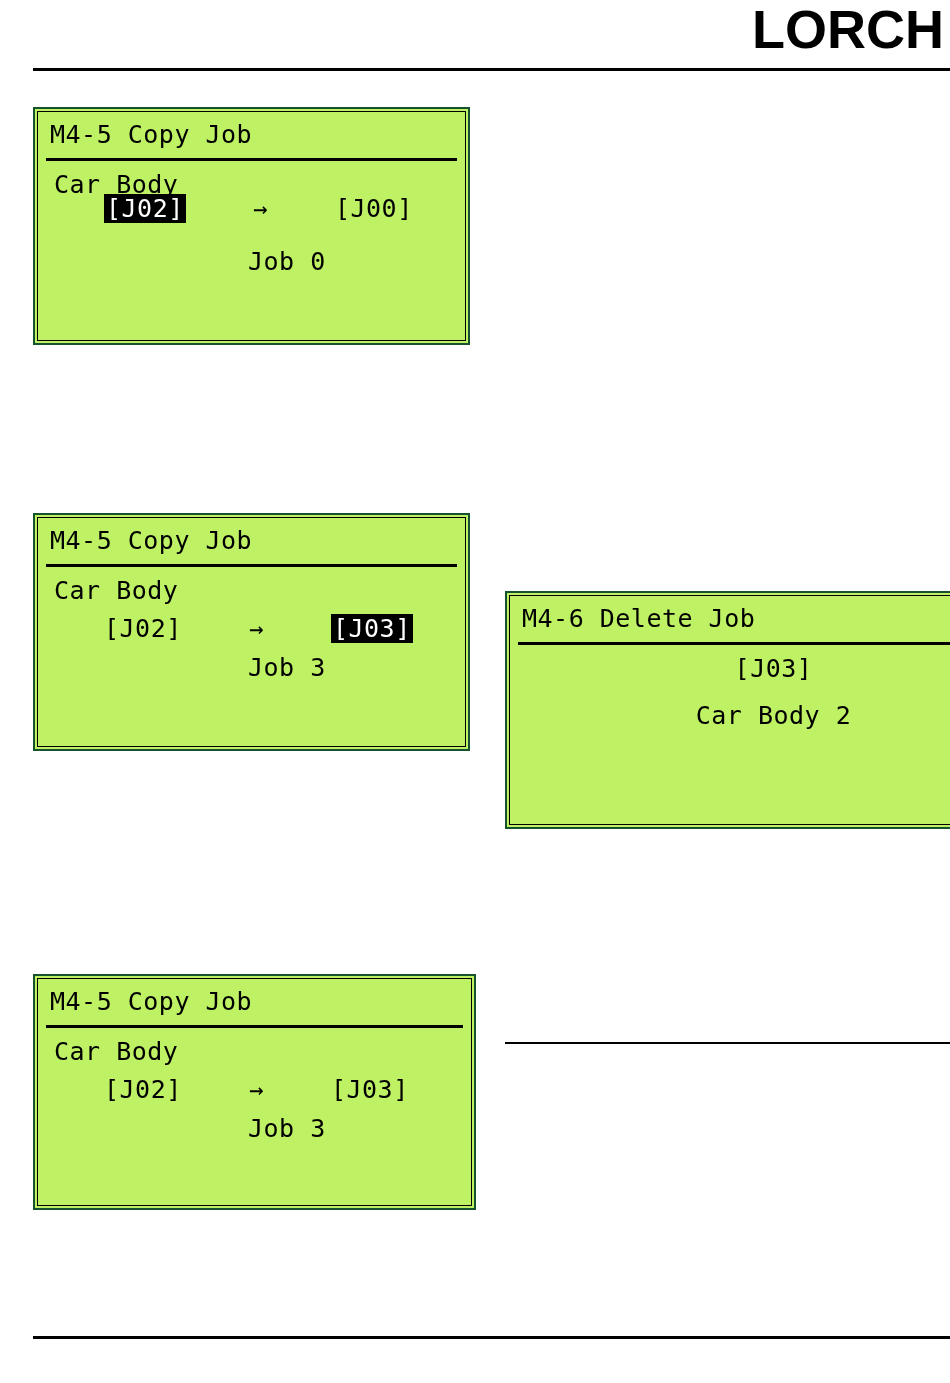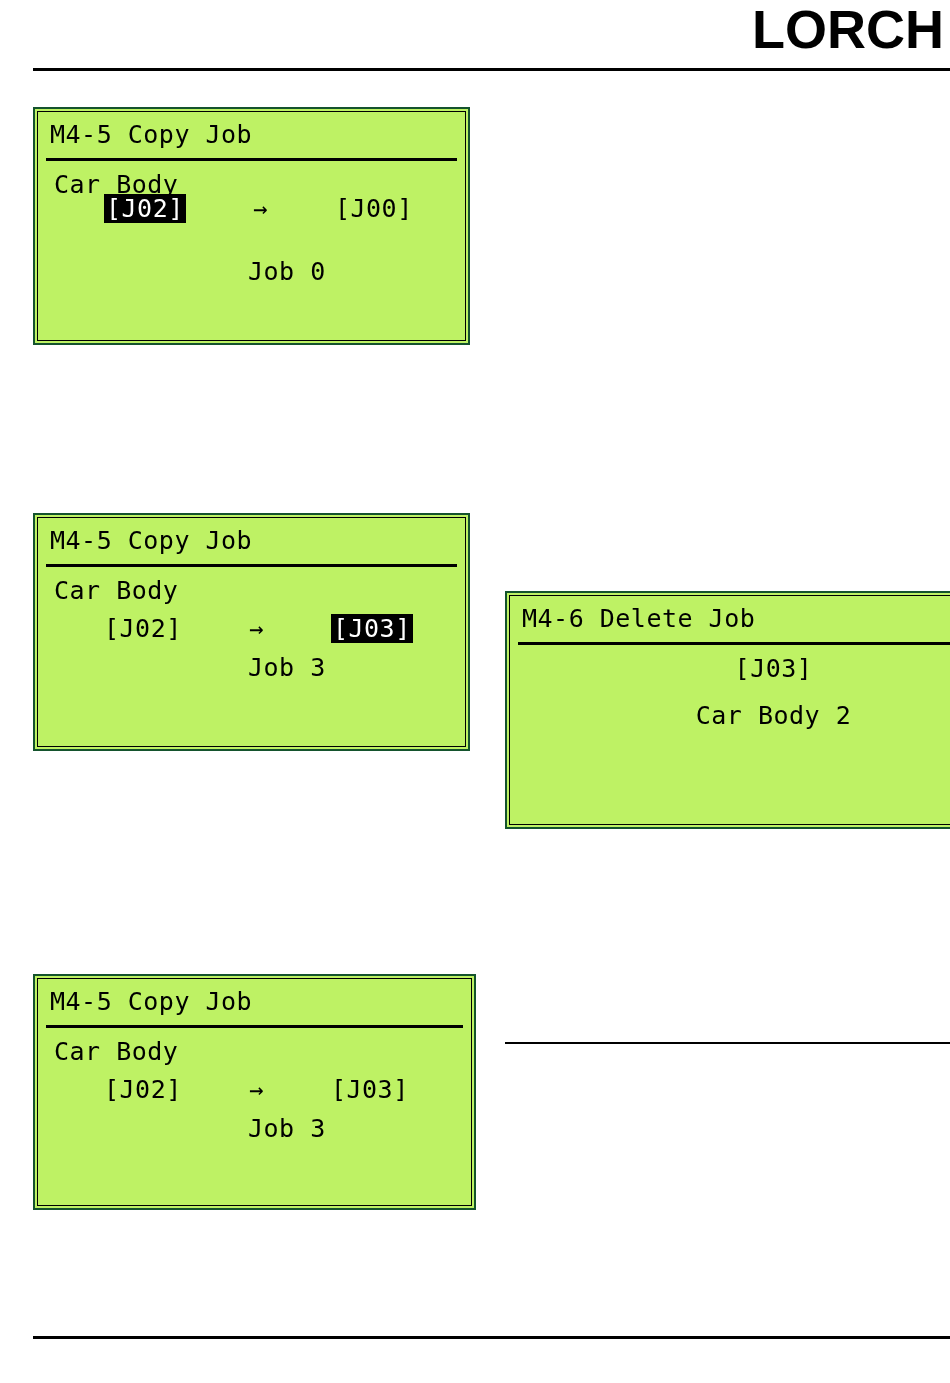--- a/index.html
+++ b/index.html
@@ -100,21 +100,21 @@
     color: #fff;
     padding: 0 2px;
   }
   .arrow {
     font-size: 24px;
   }
 
   
   .p1-name   { left: 16px;  top: 58px; }
   .p1-jobs   { left: 66px;  top: 82px; }
-  .p1-jobn   { left: 210px; top: 145px; }
+  .p1-jobn   { left: 210px; top: 135px; }
 
   
   .p2-name   { left: 16px;  top: 58px; }
   .p2-jobs   { left: 66px;  top: 96px; }
   .p2-jobn   { left: 210px; top: 135px; }
 
   
   .p3-job    { left: 0; right: 0; top: 58px; text-align: center; }
   .p3-name   { left: 0; right: 0; top: 105px; text-align: center; }
   .p3-q      { left: 40px; top: 155px; }

